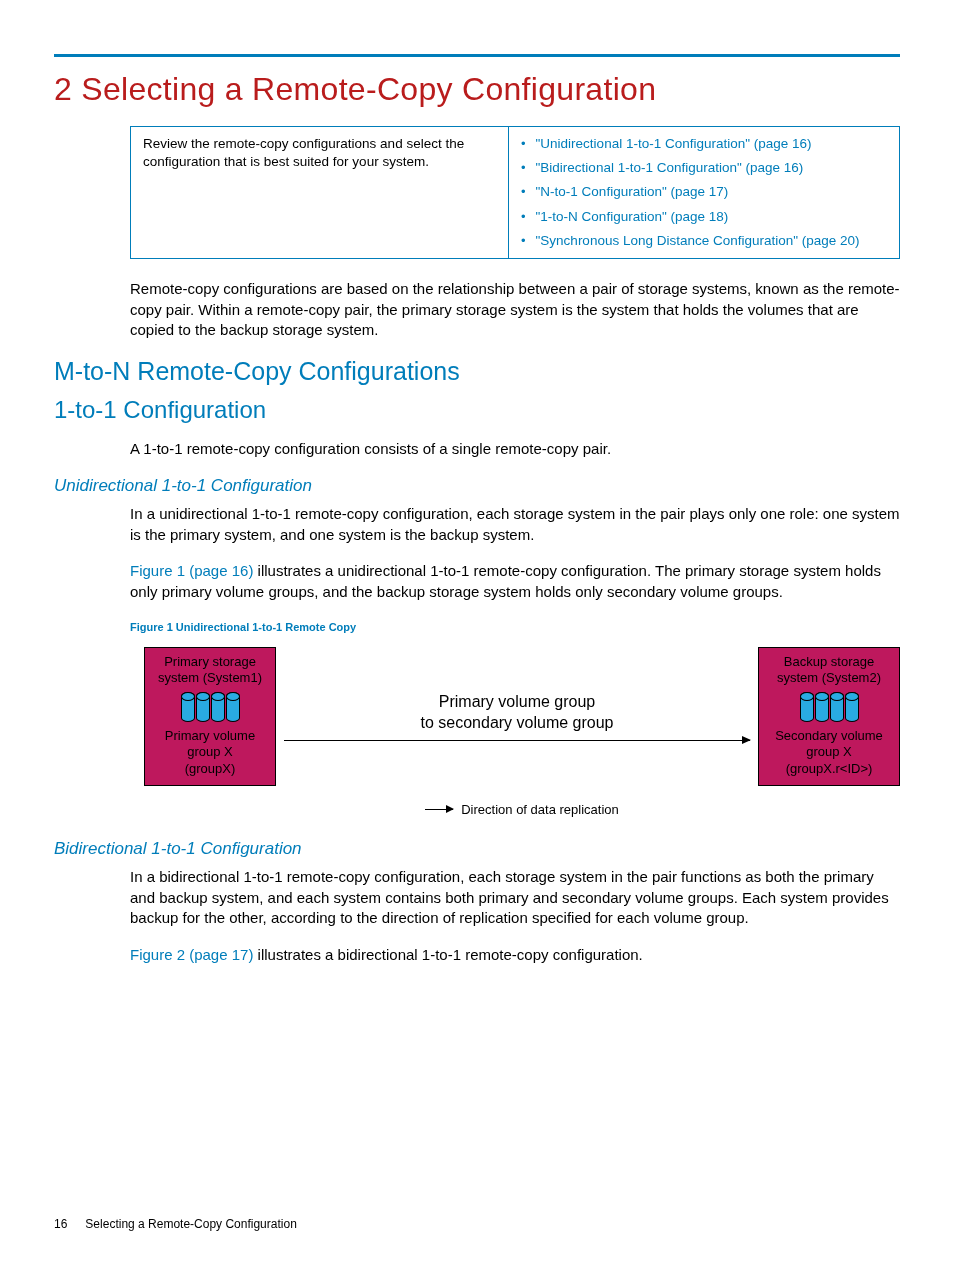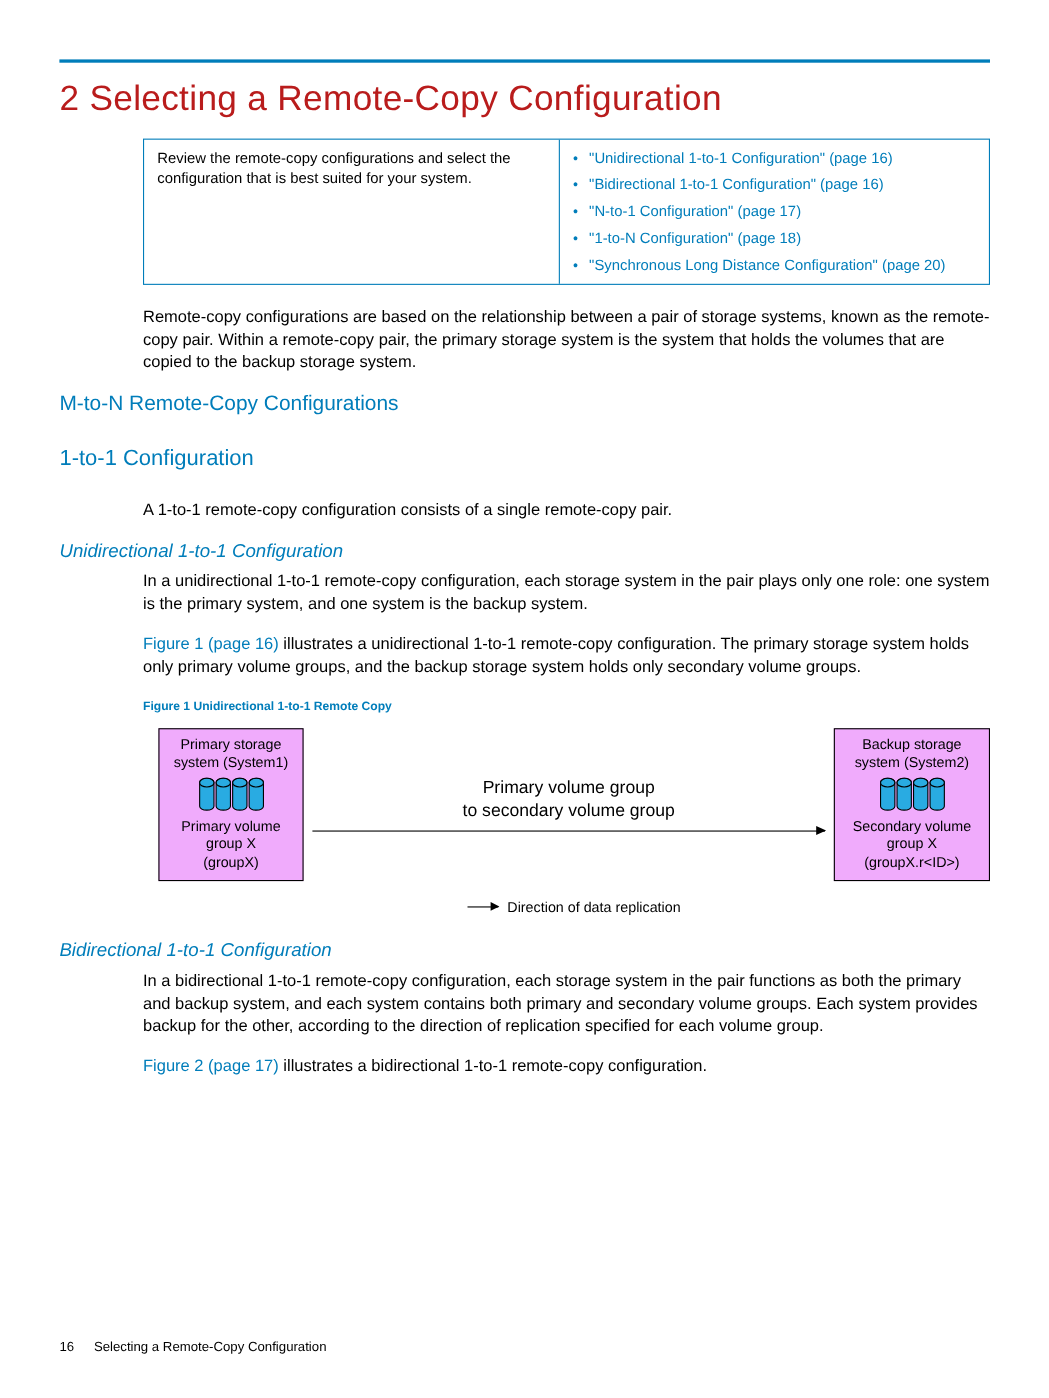--- a/index.html
+++ b/index.html
@@ -50,30 +50,30 @@
   }
   .link { color: #007dba; }
   .body-text {
     margin-left: 76px;
     font-size: 15px;
     line-height: 1.38;
     margin-bottom: 16px;
     max-width: 770px;
   }
   h2.section {
-    font-size: 19px;
-    font-weight: 300;
-    color: #007dba;
-    margin-bottom: 27px;
+    font-size: 25px;
+    font-weight: 300;
+    color: #007dba;
+    margin-bottom: 10px;
   }
   h3.subsection {
-    font-size: 20px;
-    font-weight: 300;
-    color: #007dba;
-    margin-bottom: 25px;
+    font-size: 24px;
+    font-weight: 300;
+    color: #007dba;
+    margin-bottom: 15px;
   }
   h4.subsub {
     font-size: 17px;
     font-weight: 300;
     color: #007dba;
     margin-bottom: 8px;
     margin-top: 4px;
     font-style: italic;
   }
   .figure-caption {
@@ -91,21 +91,21 @@
   .fig-row {
     display: flex;
     align-items: center;
   }
   .storage-box {
     border: 1.5px solid #000;
     padding: 6px 10px 8px;
     text-align: center;
     font-size: 13px;
     line-height: 1.25;
-    background: #f0abfc;
+    background: #be185d;
   }
   .cylinders {
     display: flex;
     justify-content: center;
     gap: 1px;
     margin: 6px 0;
   }
   .cyl {
     width: 14px;
     height: 30px;

